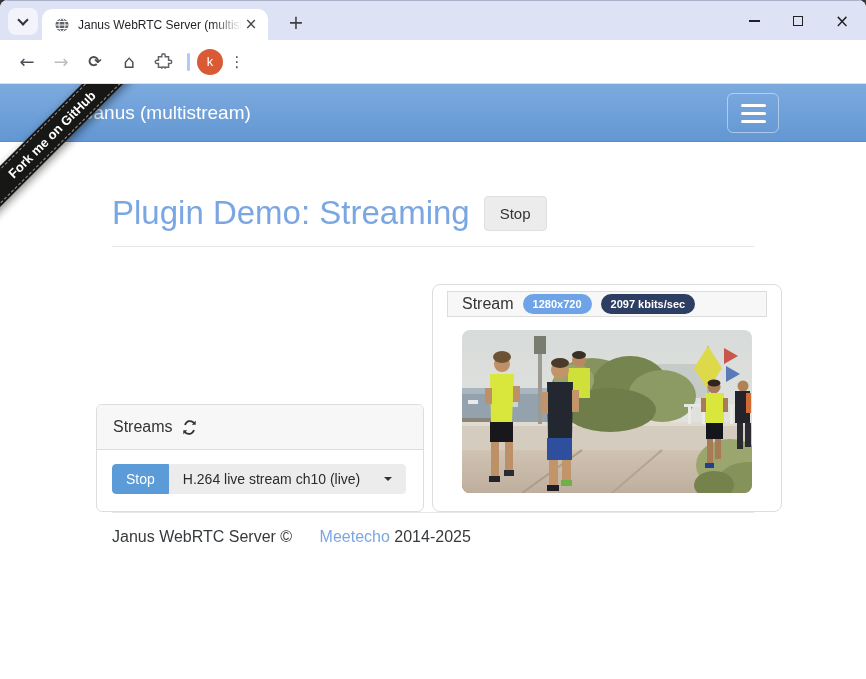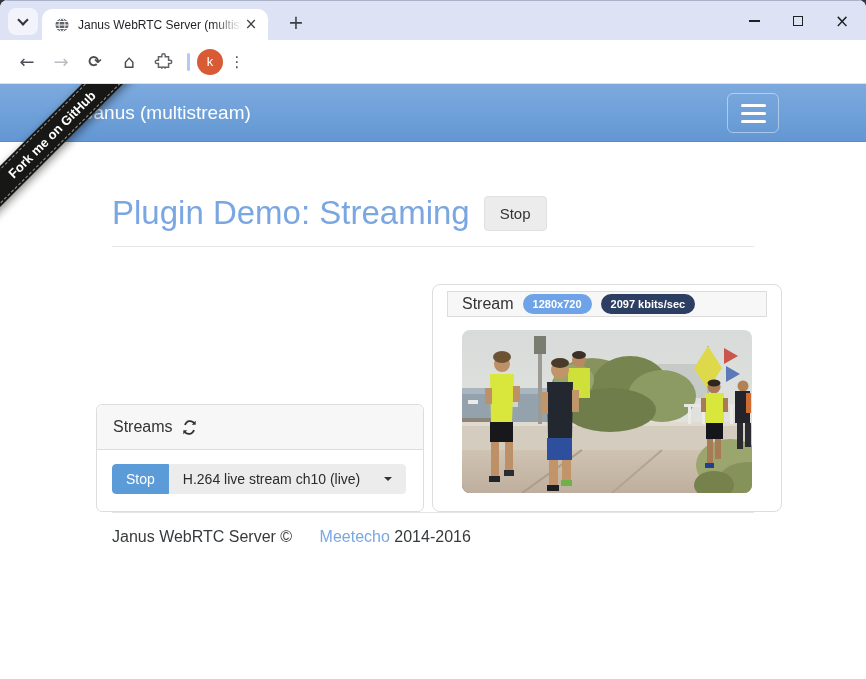--- a/index.html
+++ b/index.html
@@ -302,17 +302,17 @@
             <rect x="284" y="63" width="5" height="20" fill="#cf6a30"></rect>
             <rect x="275" y="93" width="6" height="26" fill="#2a2b31"></rect>
             <rect x="283" y="93" width="6" height="24" fill="#2a2b31"></rect>
           </svg>
         </div>
       </div>
     </div>
 
     <div class="container">
       <hr class="rule footer-hr">
-      <div class="footer"><span>Janus WebRTC Server © </span><a>Meetecho</a><span> 2014-2016</span></div>
+      <div class="footer"><span>Janus WebRTC Server © </span><a>Meetecho</a><span> 2014-2025</span></div>
     </div>
 
   </div>
 </div>
 
 </body></html>

